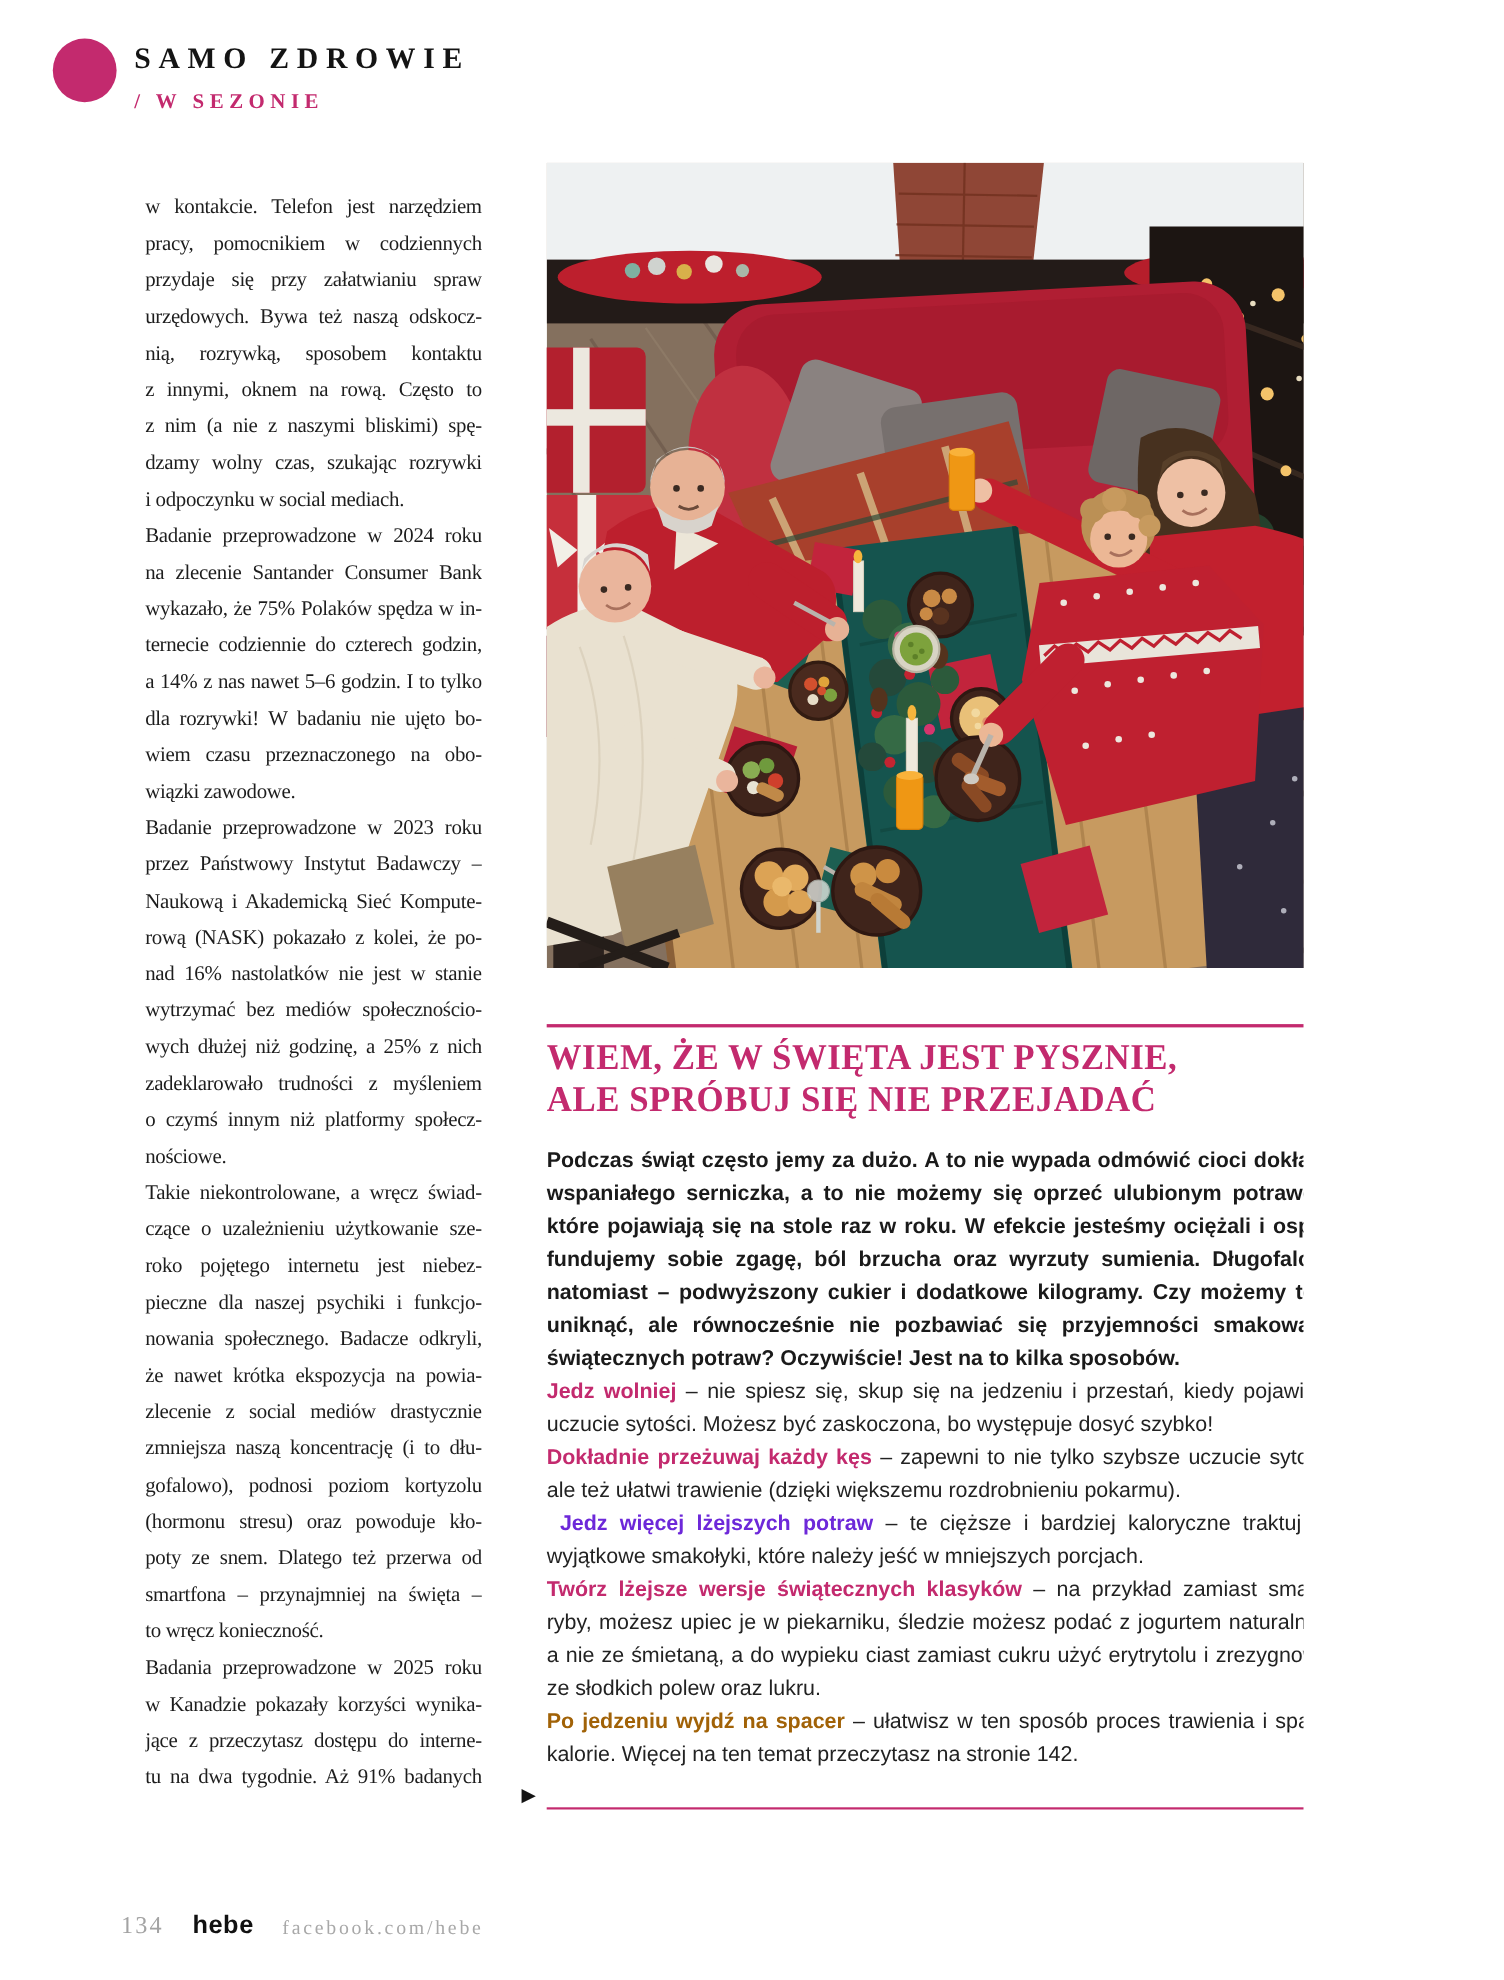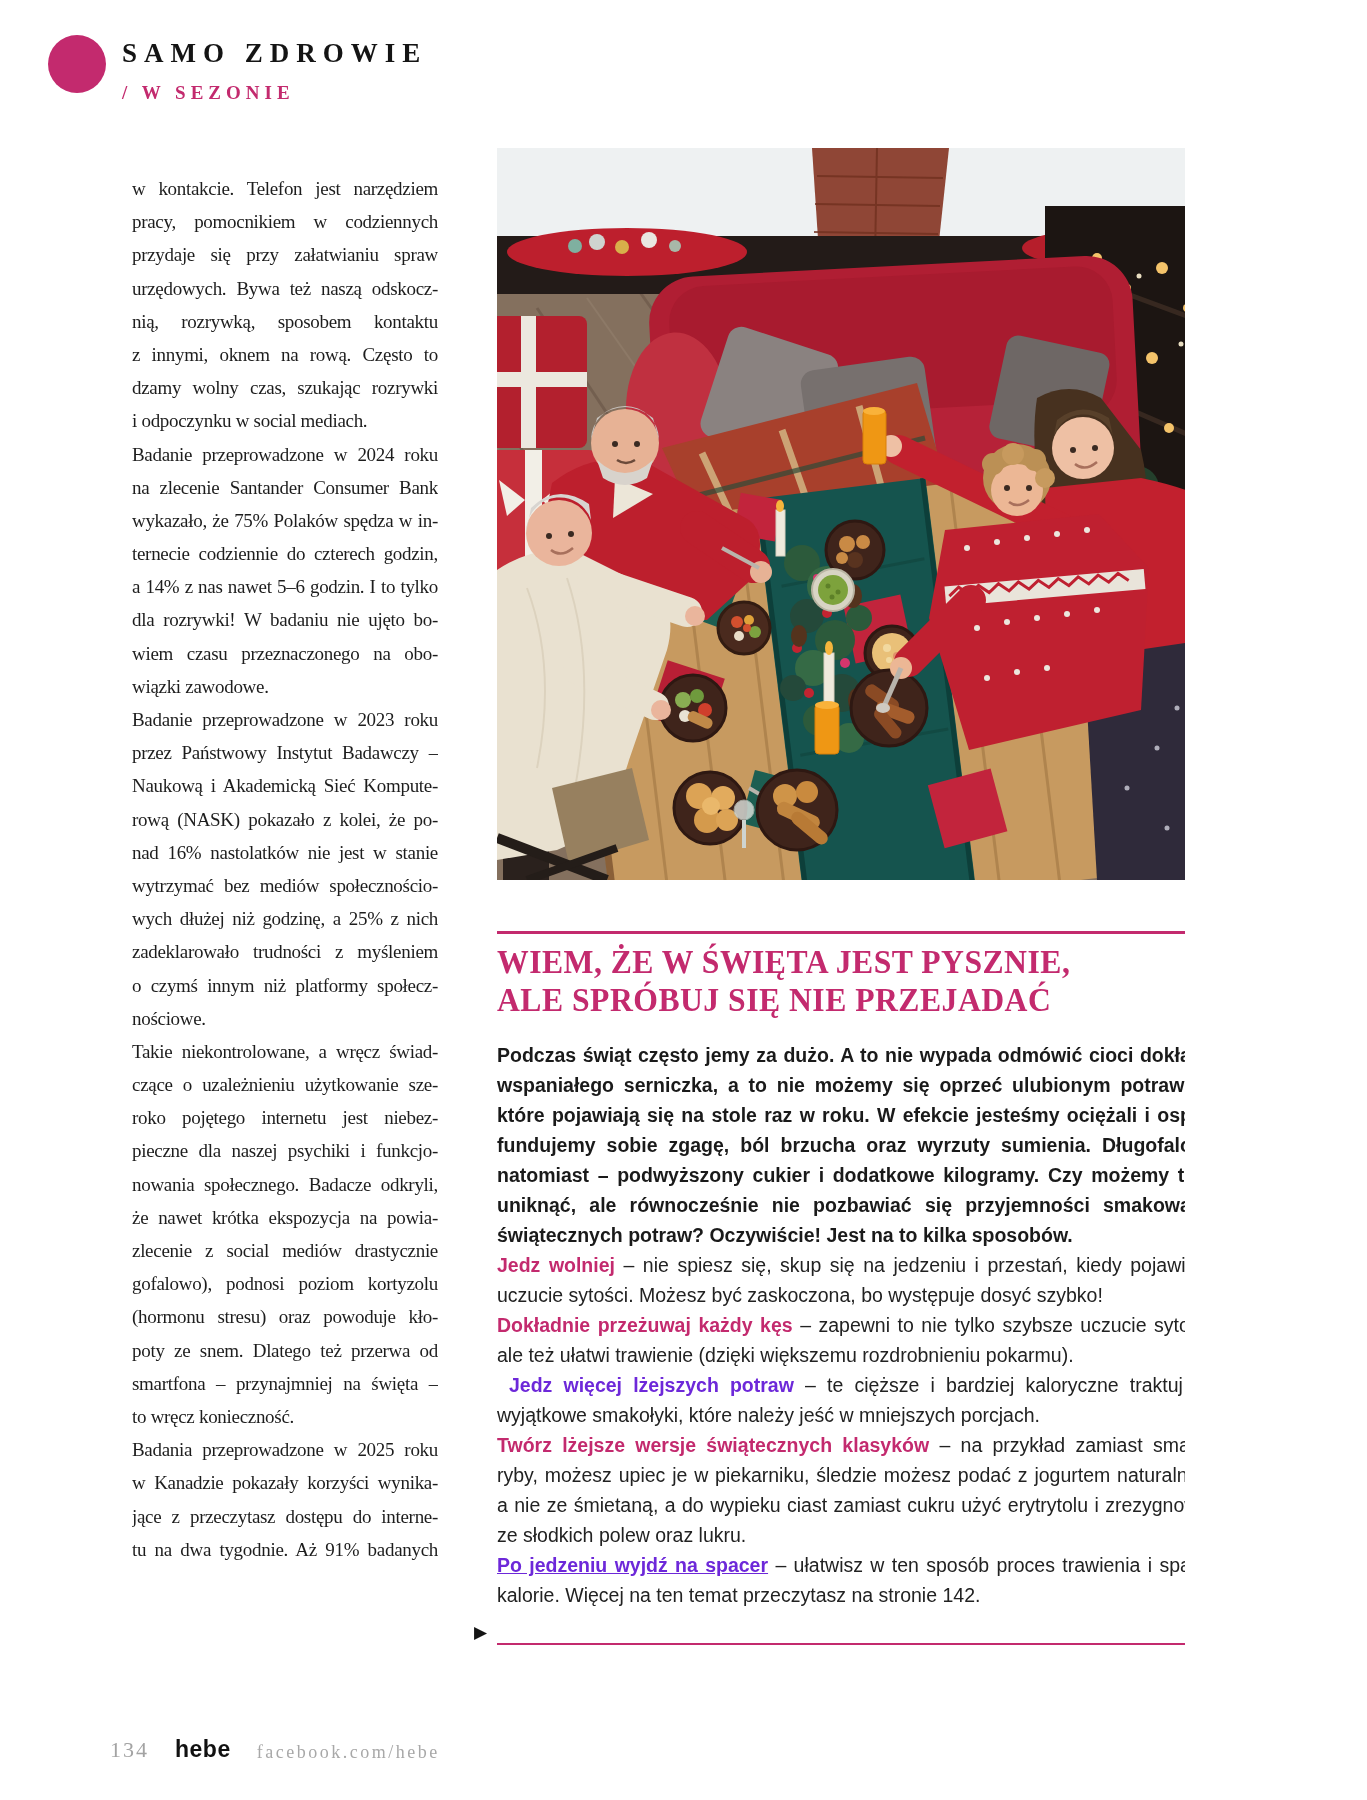--- a/index.html
+++ b/index.html
@@ -52,20 +52,21 @@
   <div class="hdr-title">SAMO ZDROWIE</div>
   <div class="hdr-sub accent-fg" style="color: rgb(195, 42, 110);">/ W SEZONIE</div>
 
   <div class="lcol">
       <div class="jline">w kontakcie. Telefon jest narzędziem</div>
       <div class="jline">pracy, pomocnikiem w codziennych</div>
       <div class="jline">przydaje się przy załatwianiu spraw</div>
       <div class="jline">urzędowych. Bywa też naszą odskocz-</div>
       <div class="jline">nią, rozrywką, sposobem kontaktu</div>
       <div class="jline">z innymi, oknem na rową. Często to</div>
+      <div class="jline">z nim (a nie z naszymi bliskimi) spę-</div>
       <div class="jline">dzamy wolny czas, szukając rozrywki</div>
       <div class="jline pend">i odpoczynku w social mediach.</div>
       <div class="jline">Badanie przeprowadzone w 2024 roku</div>
       <div class="jline">na zlecenie Santander Consumer Bank</div>
       <div class="jline">wykazało, że 75% Polaków spędza w in-</div>
       <div class="jline">ternecie codziennie do czterech godzin,</div>
       <div class="jline">a 14% z nas nawet 5–6 godzin. I to tylko</div>
       <div class="jline">dla rozrywki! W badaniu nie ujęto bo-</div>
       <div class="jline">wiem czasu przeznaczonego na obo-</div>
       <div class="jline pend">wiązki zawodowe.</div>
@@ -79,20 +80,21 @@
       <div class="jline">zadeklarowało trudności z myśleniem</div>
       <div class="jline">o czymś innym niż platformy społecz-</div>
       <div class="jline pend">nościowe.</div>
       <div class="jline">Takie niekontrolowane, a wręcz świad-</div>
       <div class="jline">czące o uzależnieniu użytkowanie sze-</div>
       <div class="jline">roko pojętego internetu jest niebez-</div>
       <div class="jline">pieczne dla naszej psychiki i funkcjo-</div>
       <div class="jline">nowania społecznego. Badacze odkryli,</div>
       <div class="jline">że nawet krótka ekspozycja na powia-</div>
       <div class="jline">zlecenie z social mediów drastycznie</div>
+      <div class="jline">zmniejsza naszą koncentrację (i to dłu-</div>
       <div class="jline">gofalowo), podnosi poziom kortyzolu</div>
       <div class="jline">(hormonu stresu) oraz powoduje kło-</div>
       <div class="jline">poty ze snem. Dlatego też przerwa od</div>
       <div class="jline">smartfona – przynajmniej na święta –</div>
       <div class="jline pend">to wręcz konieczność.</div>
       <div class="jline">Badania przeprowadzone w 2025 roku</div>
       <div class="jline">w Kanadzie pokazały korzyści wynika-</div>
       <div class="jline">jące z przeczytasz dostępu do interne-</div>
       <div class="jline">tu na dwa tygodnie. Aż 91% badanych</div>
     </div>
@@ -440,21 +442,21 @@
     <div>WIEM, ŻE W ŚWIĘTA JEST PYSZNIE,</div>
     <div>ALE SPRÓBUJ SIĘ NIE PRZEJADAĆ</div>
   </div>
   <div class="rbody">
     <p class="intro">Podczas świąt często jemy za dużo. A to nie wypada odmówić cioci dokładki wspaniałego serniczka, a to nie możemy się oprzeć ulubionym potrawom, które pojawiają się na stole raz w roku. W efekcie jesteśmy ociężali i ospali, fundujemy sobie zgagę, ból brzucha oraz wyrzuty sumienia. Długofalowo natomiast – podwyższony cukier i dodatkowe kilogramy. Czy możemy tego uniknąć, ale równocześnie nie pozbawiać się przyjemności smakowania świątecznych potraw? Oczywiście! Jest na to kilka sposobów.</p>
     <div>
         <p class="tip"><span class="lead" style="color: rgb(195, 42, 110);">Jedz wolniej</span> – nie spiesz się, skup się na jedzeniu i przestań, kiedy pojawi się uczucie sytości. Możesz być zaskoczona, bo występuje dosyć szybko!</p>
         <p class="tip"><span class="lead" style="color: rgb(195, 42, 110);">Dokładnie przeżuwaj każdy kęs</span> – zapewni to nie tylko szybsze uczucie sytości, ale też ułatwi trawienie (dzięki większemu rozdrobnieniu pokarmu).</p>
         <p class="tip"><span class="lead" style="color: #6d28d9; margin-left: 12px;">Jedz więcej lżejszych potraw</span> – te cięższe i bardziej kaloryczne traktuj jak wyjątkowe smakołyki, które należy jeść w mniejszych porcjach.</p>
         <p class="tip"><span class="lead" style="color: rgb(195, 42, 110);">Twórz lżejsze wersje świątecznych klasyków</span> – na przykład zamiast smażyć ryby, możesz upiec je w piekarniku, śledzie możesz podać z jogurtem naturalnym, a nie ze śmietaną, a do wypieku ciast zamiast cukru użyć erytrytolu i zrezygnować ze słodkich polew oraz lukru.</p>
-        <p class="tip"><span class="lead" style="color: #6d28d9; text-decoration: underline;">Po jedzeniu wyjdź na spacer</span> – ułatwisz w ten sposób proces trawienia i spalisz kalorie. Więcej na ten temat przeczytasz na stronie 142.</p>
+        <p class="tip"><span class="lead" style="color: #a16207;">Po jedzeniu wyjdź na spacer</span> – ułatwisz w ten sposób proces trawienia i spalisz kalorie. Więcej na ten temat przeczytasz na stronie 142.</p>
       </div>
   </div>
   <div class="rule-bottom accent-bg" style="background: rgb(195, 42, 110);"></div>
 
   <div class="footer">
     <span class="pgnum">134</span>
     <span class="brand">hebe</span>
     <span class="social">facebook.com/hebe</span>
   </div>
 

